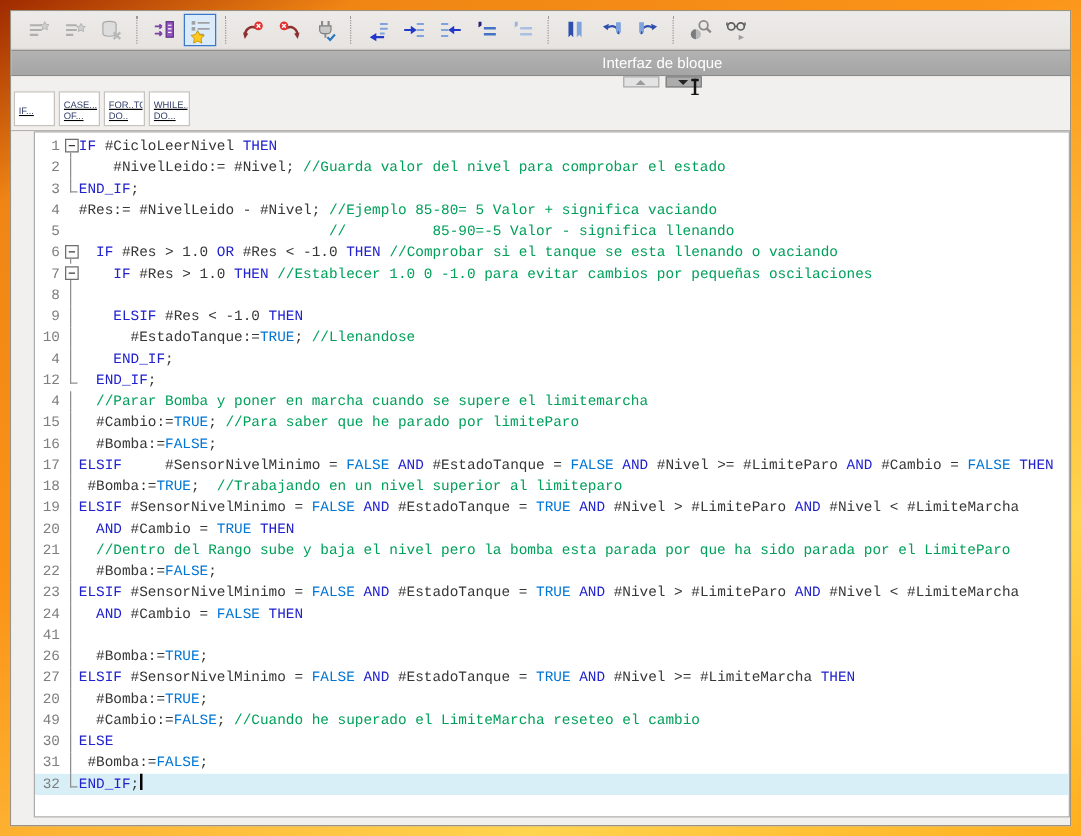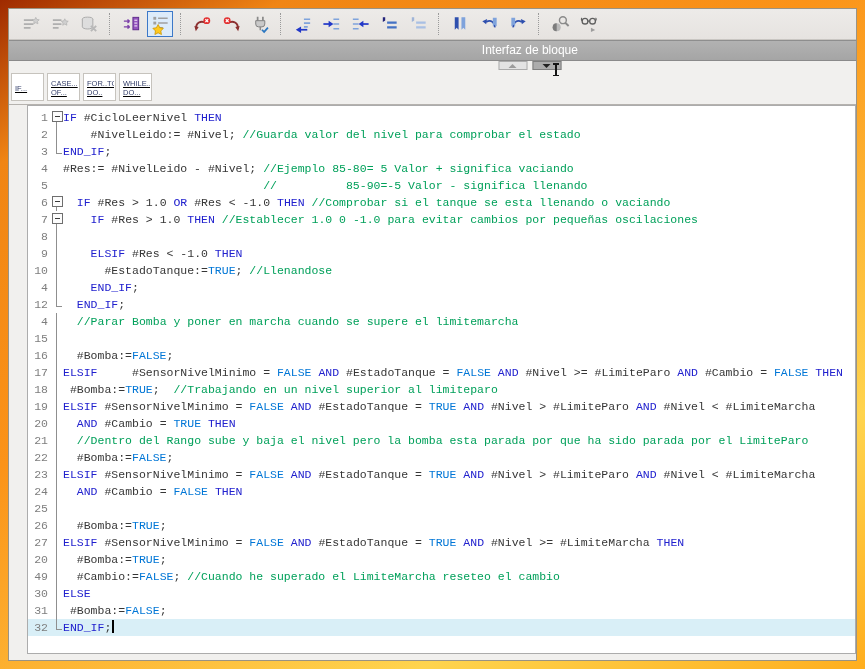--- a/index.html
+++ b/index.html
@@ -293,20 +293,21 @@
               <span class="code"><span class="seg-p">  </span><span class="seg-k">END_IF</span><span class="seg-p">;</span></span>
             </div>
             <div class="row">
               <span class="num">4</span>
               <span class="fold f-l"></span>
               <span class="code"><span class="seg-p">  </span><span class="seg-c">//Parar Bomba y poner en marcha cuando se supere el limitemarcha</span></span>
             </div>
             <div class="row">
               <span class="num">15</span>
               <span class="fold f-l"></span>
+              <span class="code"><span class="seg-p">  #Cambio:=</span><span class="seg-b">TRUE</span><span class="seg-p">; </span><span class="seg-c">//Para saber que he parado por limiteParo</span></span>
             </div>
             <div class="row">
               <span class="num">16</span>
               <span class="fold f-l"></span>
               <span class="code"><span class="seg-p">  #Bomba:=</span><span class="seg-b">FALSE</span><span class="seg-p">;</span></span>
             </div>
             <div class="row">
               <span class="num">17</span>
               <span class="fold f-l"></span>
               <span class="code"><span class="seg-k">ELSIF</span><span class="seg-p">     #SensorNivelMinimo = </span><span class="seg-b">FALSE</span><span class="seg-p"> </span><span class="seg-k">AND</span><span class="seg-p"> #EstadoTanque = </span><span class="seg-b">FALSE</span><span class="seg-p"> </span><span class="seg-k">AND</span><span class="seg-p"> #Nivel &gt;= #LimiteParo </span><span class="seg-k">AND</span><span class="seg-p"> #Cambio = </span><span class="seg-b">FALSE</span><span class="seg-p"> </span><span class="seg-k">THEN</span></span>
@@ -340,21 +341,21 @@
               <span class="num">23</span>
               <span class="fold f-l"></span>
               <span class="code"><span class="seg-k">ELSIF</span><span class="seg-p"> #SensorNivelMinimo = </span><span class="seg-b">FALSE</span><span class="seg-p"> </span><span class="seg-k">AND</span><span class="seg-p"> #EstadoTanque = </span><span class="seg-b">TRUE</span><span class="seg-p"> </span><span class="seg-k">AND</span><span class="seg-p"> #Nivel &gt; #LimiteParo </span><span class="seg-k">AND</span><span class="seg-p"> #Nivel &lt; #LimiteMarcha</span></span>
             </div>
             <div class="row">
               <span class="num">24</span>
               <span class="fold f-l"></span>
               <span class="code"><span class="seg-p">  </span><span class="seg-k">AND</span><span class="seg-p"> #Cambio = </span><span class="seg-b">FALSE</span><span class="seg-p"> </span><span class="seg-k">THEN</span></span>
             </div>
             <div class="row">
-              <span class="num">25</span>
+              <span class="num">41</span>
               <span class="fold f-l"></span>
               <span class="code"><span class="seg-p">  </span></span>
             </div>
             <div class="row">
               <span class="num">26</span>
               <span class="fold f-l"></span>
               <span class="code"><span class="seg-p">  #Bomba:=</span><span class="seg-b">TRUE</span><span class="seg-p">;</span></span>
             </div>
             <div class="row">
               <span class="num">27</span>

